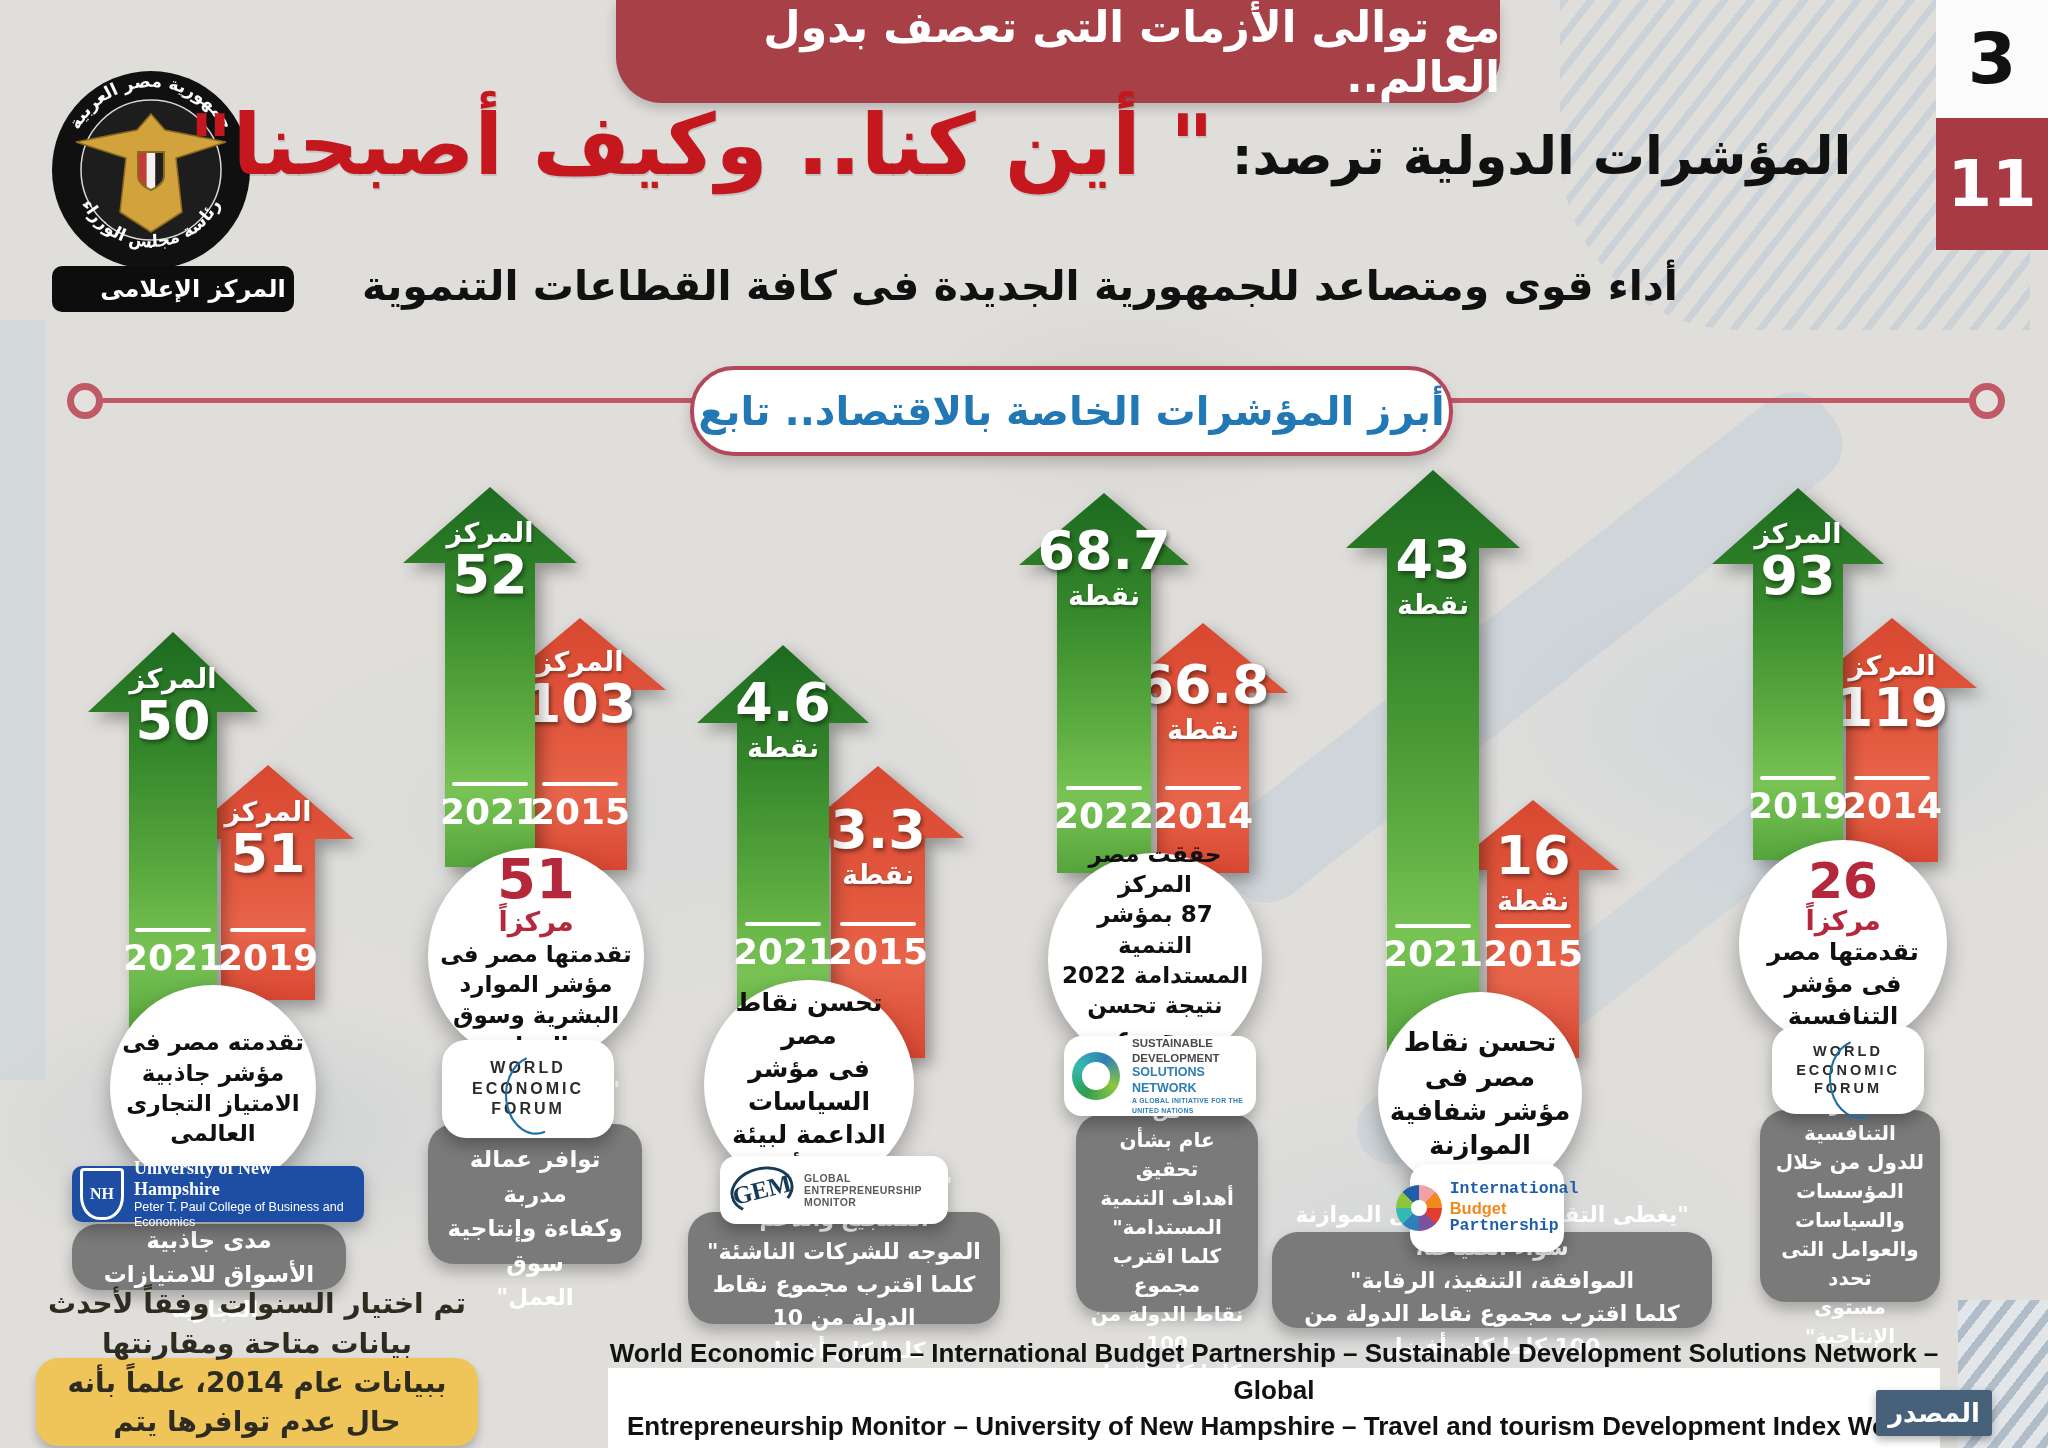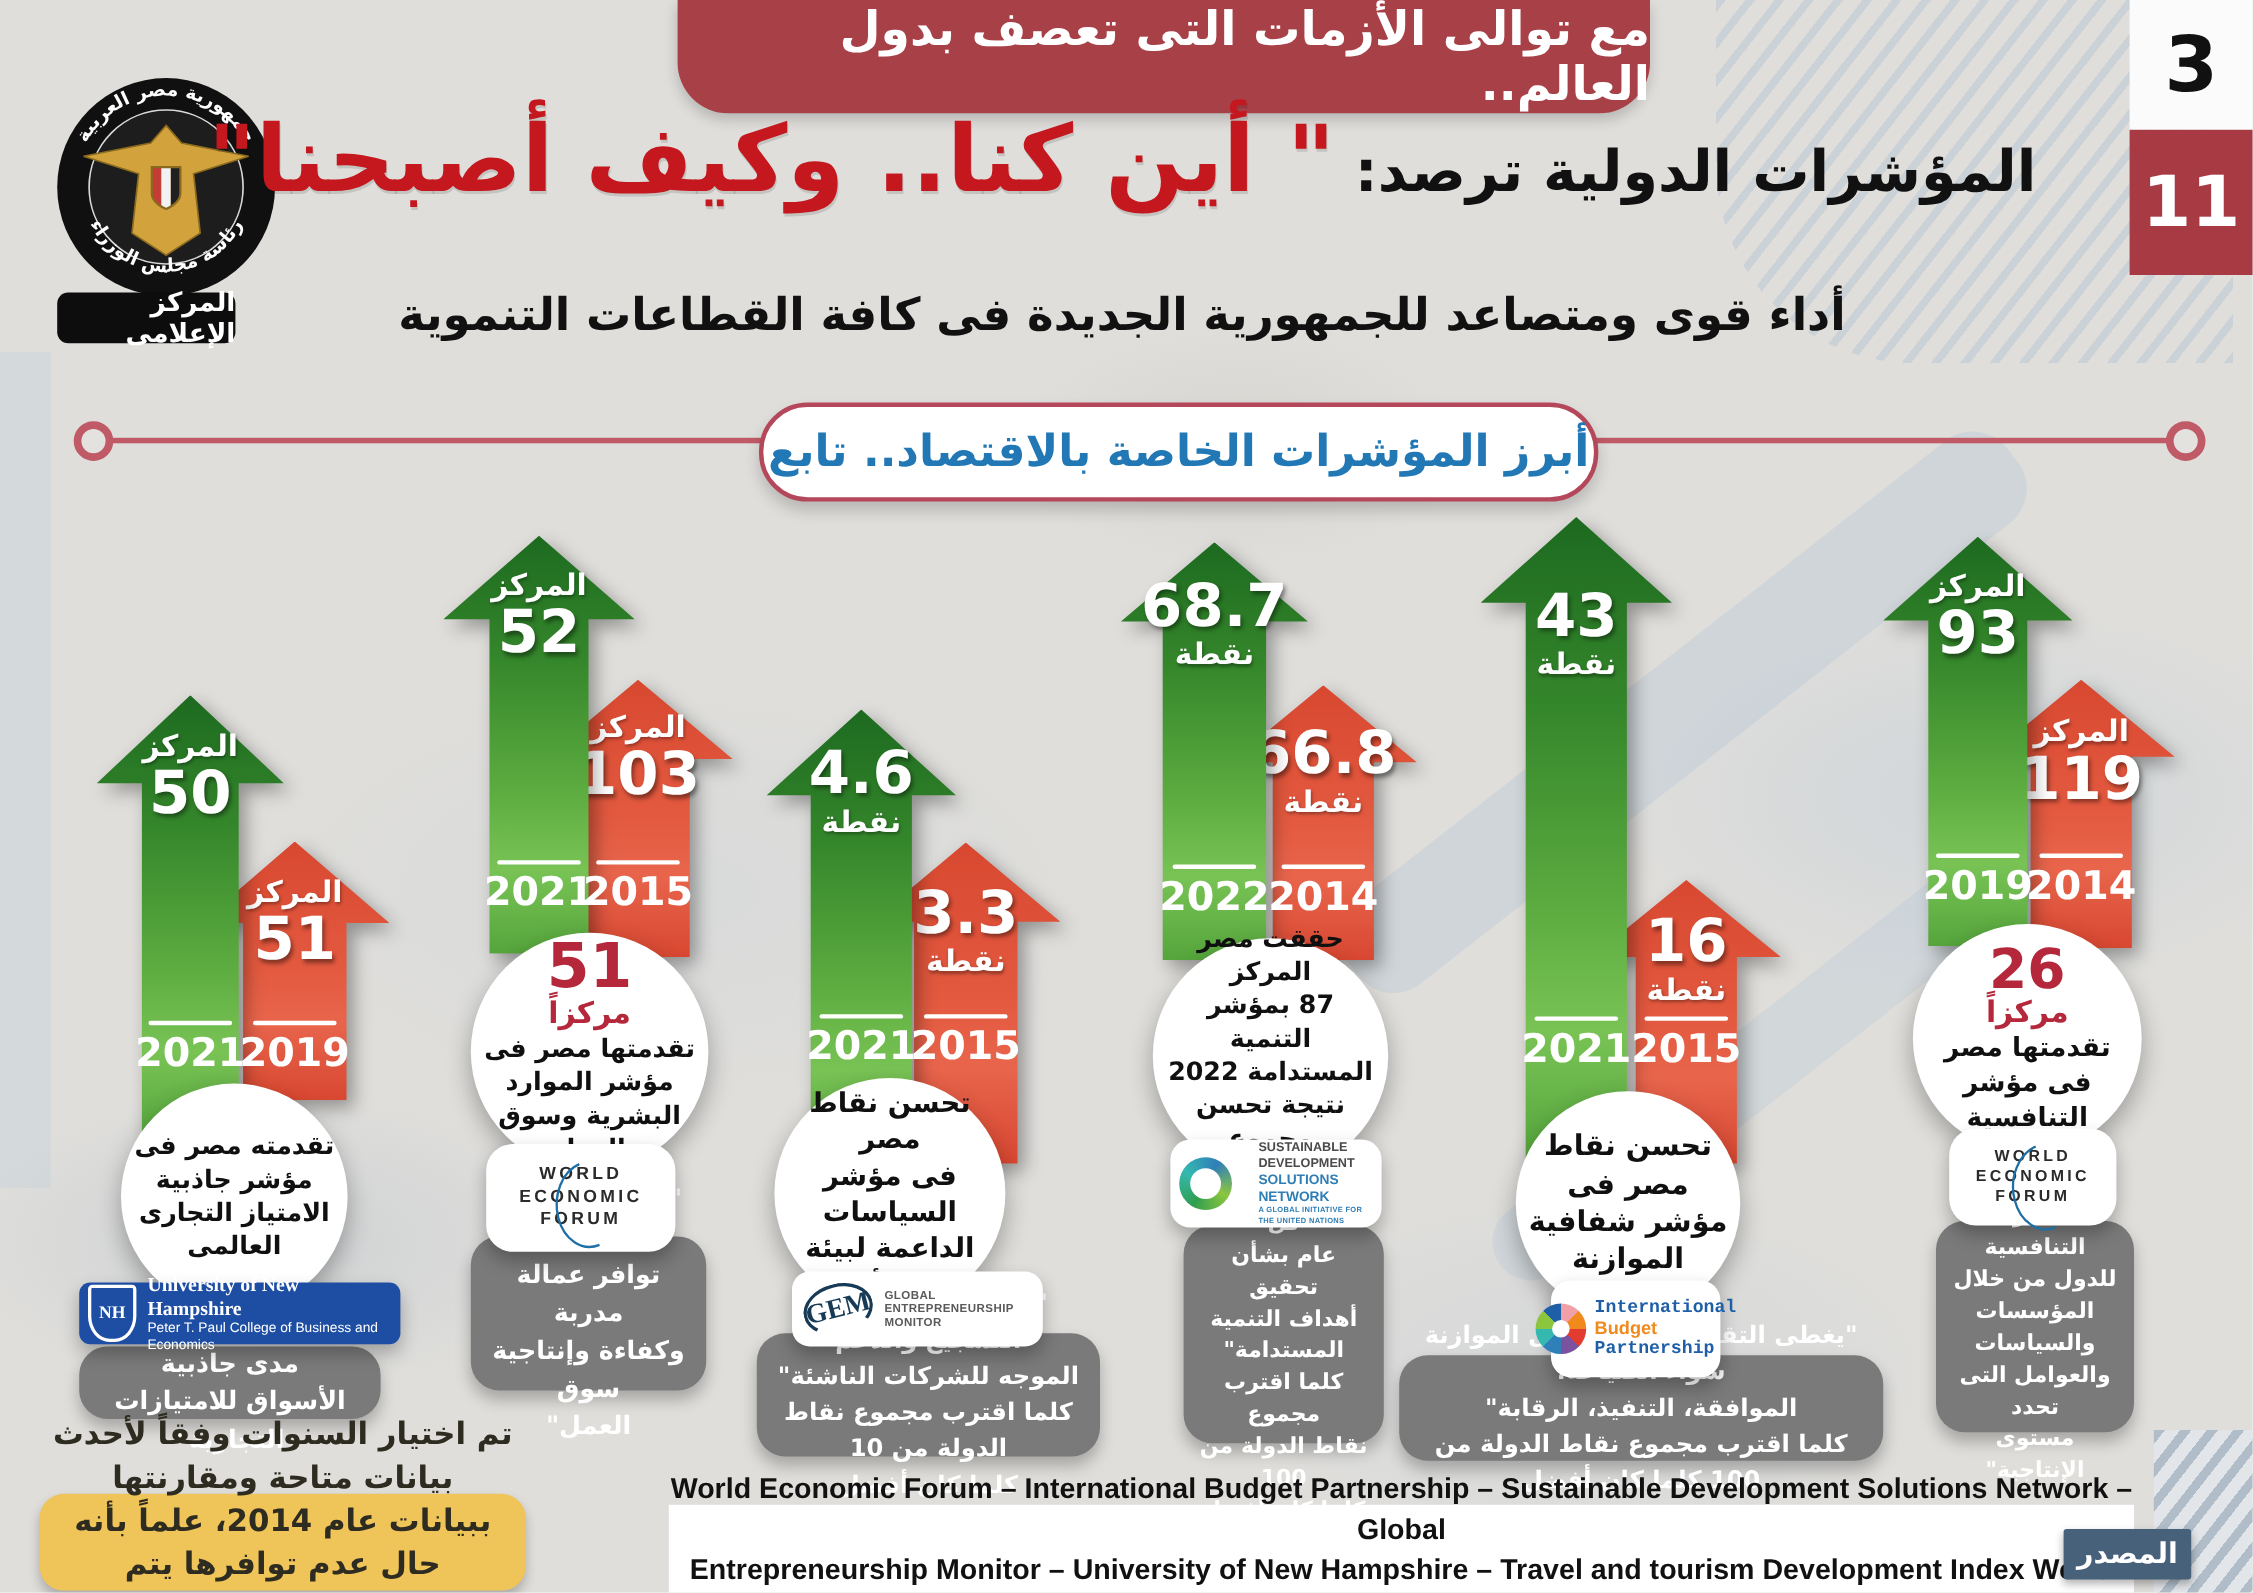--- a/index.html
+++ b/index.html
@@ -32,22 +32,22 @@
   .title-red{color:#c5171e;font-size:84px;font-weight:bold;white-space:nowrap;text-shadow:1px 2px 0 rgba(0,0,0,.12);}
   .subtitle{left:210px;top:262px;width:1620px;text-align:center;color:#111;font-size:41px;font-weight:bold;direction:rtl;}
 
   .pnum3{left:1936px;top:0;width:112px;height:118px;background:#fbfbfb;color:#111;font-size:70px;font-weight:bold;
     display:flex;align-items:center;justify-content:center;}
   .pnum11{left:1936px;top:118px;width:112px;height:132px;background:#a83a44;color:#fff;font-size:64px;font-weight:bold;
     display:flex;align-items:center;justify-content:center;}
 
   
   .emblem{left:46px;top:70px;width:210px;height:250px;}
-  .ribbon{position:absolute;left:6px;top:196px;width:162px;height:46px;background:#0d0d0d;border-radius:10px;
-    display:flex;align-items:center;justify-content:center;color:#fff;font-size:24px;font-weight:bold;direction:rtl;}
+  .ribbon{position:absolute;left:6px;top:196px;width:202px;height:46px;background:#0d0d0d;border-radius:10px;
+    display:flex;align-items:center;justify-content:center;color:#fff;font-size:24px;font-weight:bold;direction:rtl;padding-left:40px;}
   .ribbon::before,.ribbon::after{content:"";position:absolute;top:-6px;width:26px;height:18px;background:#caa33c;border-radius:50%;z-index:-1;}
   .ribbon::before{left:-4px;} .ribbon::after{right:-4px;}
 
   
   .tline{left:85px;top:398px;width:1902px;height:5px;background:#bf5a66;z-index:1;}
   .ring{width:36px;height:36px;border:7px solid #bf5a66;border-radius:50%;background:#e3e2df;box-sizing:border-box;z-index:2;}
   .ringL{left:67px;top:383px;} .ringR{left:1969px;top:383px;}
   .pill{left:690px;top:366px;width:755px;height:82px;background:#fff;border:4px solid #b5475a;border-radius:44px;z-index:6;
     display:flex;align-items:center;justify-content:center;color:#2277b5;font-size:40px;font-weight:bold;direction:rtl;
     box-shadow:0 8px 14px rgba(0,0,0,.18);}
@@ -92,21 +92,21 @@
   .unh2{font-size:12.5px;font-family:"Liberation Sans",sans-serif;line-height:1.2;}
   .wefbox{border-radius:24px;}
   .weflogo{position:relative;text-align:center;font-family:"Liberation Sans",sans-serif;color:#2b2b2b;font-weight:bold;
     letter-spacing:3px;font-size:16px;line-height:1.3;}
   .wefarc{position:absolute;left:6px;top:-8px;width:84px;height:100px;pointer-events:none;}
   .gembox{border-radius:16px;gap:10px;padding:6px 10px;}
   .gemmark{font-family:"Liberation Serif",serif;font-weight:bold;font-size:25px;color:#173b56;border:3px solid #173b56;
     border-bottom-color:transparent;border-radius:50%;width:58px;height:40px;display:flex;align-items:center;justify-content:center;
     transform:rotate(-14deg);flex:0 0 auto;}
   .gemtext{font-family:"Liberation Sans",sans-serif;font-size:10.5px;color:#5a5a5a;font-weight:bold;letter-spacing:.4px;text-align:left;}
-  .sdsnbox{border-radius:18px;gap:24px;padding:6px 8px;}
+  .sdsnbox{border-radius:18px;gap:12px;padding:6px 8px;}
   .swirl{width:48px;height:48px;border-radius:50%;flex:0 0 auto;position:relative;
     background:conic-gradient(from 210deg,#2f9e4f,#35b8b0,#2f7fb8,#8cc63f,#2f9e4f);}
   .swirl::after{content:"";position:absolute;inset:10px;background:#fff;border-radius:50%;}
   .sdsntext{text-align:left;font-family:"Liberation Sans",sans-serif;}
   .sdsn1{font-size:11.5px;font-weight:bold;color:#4a4a4c;line-height:1.25;}
   .sdsn2{font-size:12.5px;font-weight:bold;color:#2e7db5;line-height:1.25;}
   .sdsn3{font-size:6.8px;font-weight:bold;color:#2e7db5;letter-spacing:.3px;line-height:1.4;}
   .ibpbox{border-radius:18px;gap:8px;padding:6px 8px;}
   .pinwheel{width:46px;height:46px;border-radius:50%;flex:0 0 auto;position:relative;
     background:conic-gradient(#f2a0a8 0 45deg,#f08a1d 45deg 90deg,#e23b30 90deg 135deg,#7b52a0 135deg 180deg,#2f7fb8 180deg 225deg,#35b8b0 225deg 270deg,#8cc63f 270deg 315deg,#1f5fa8 315deg 360deg);}

